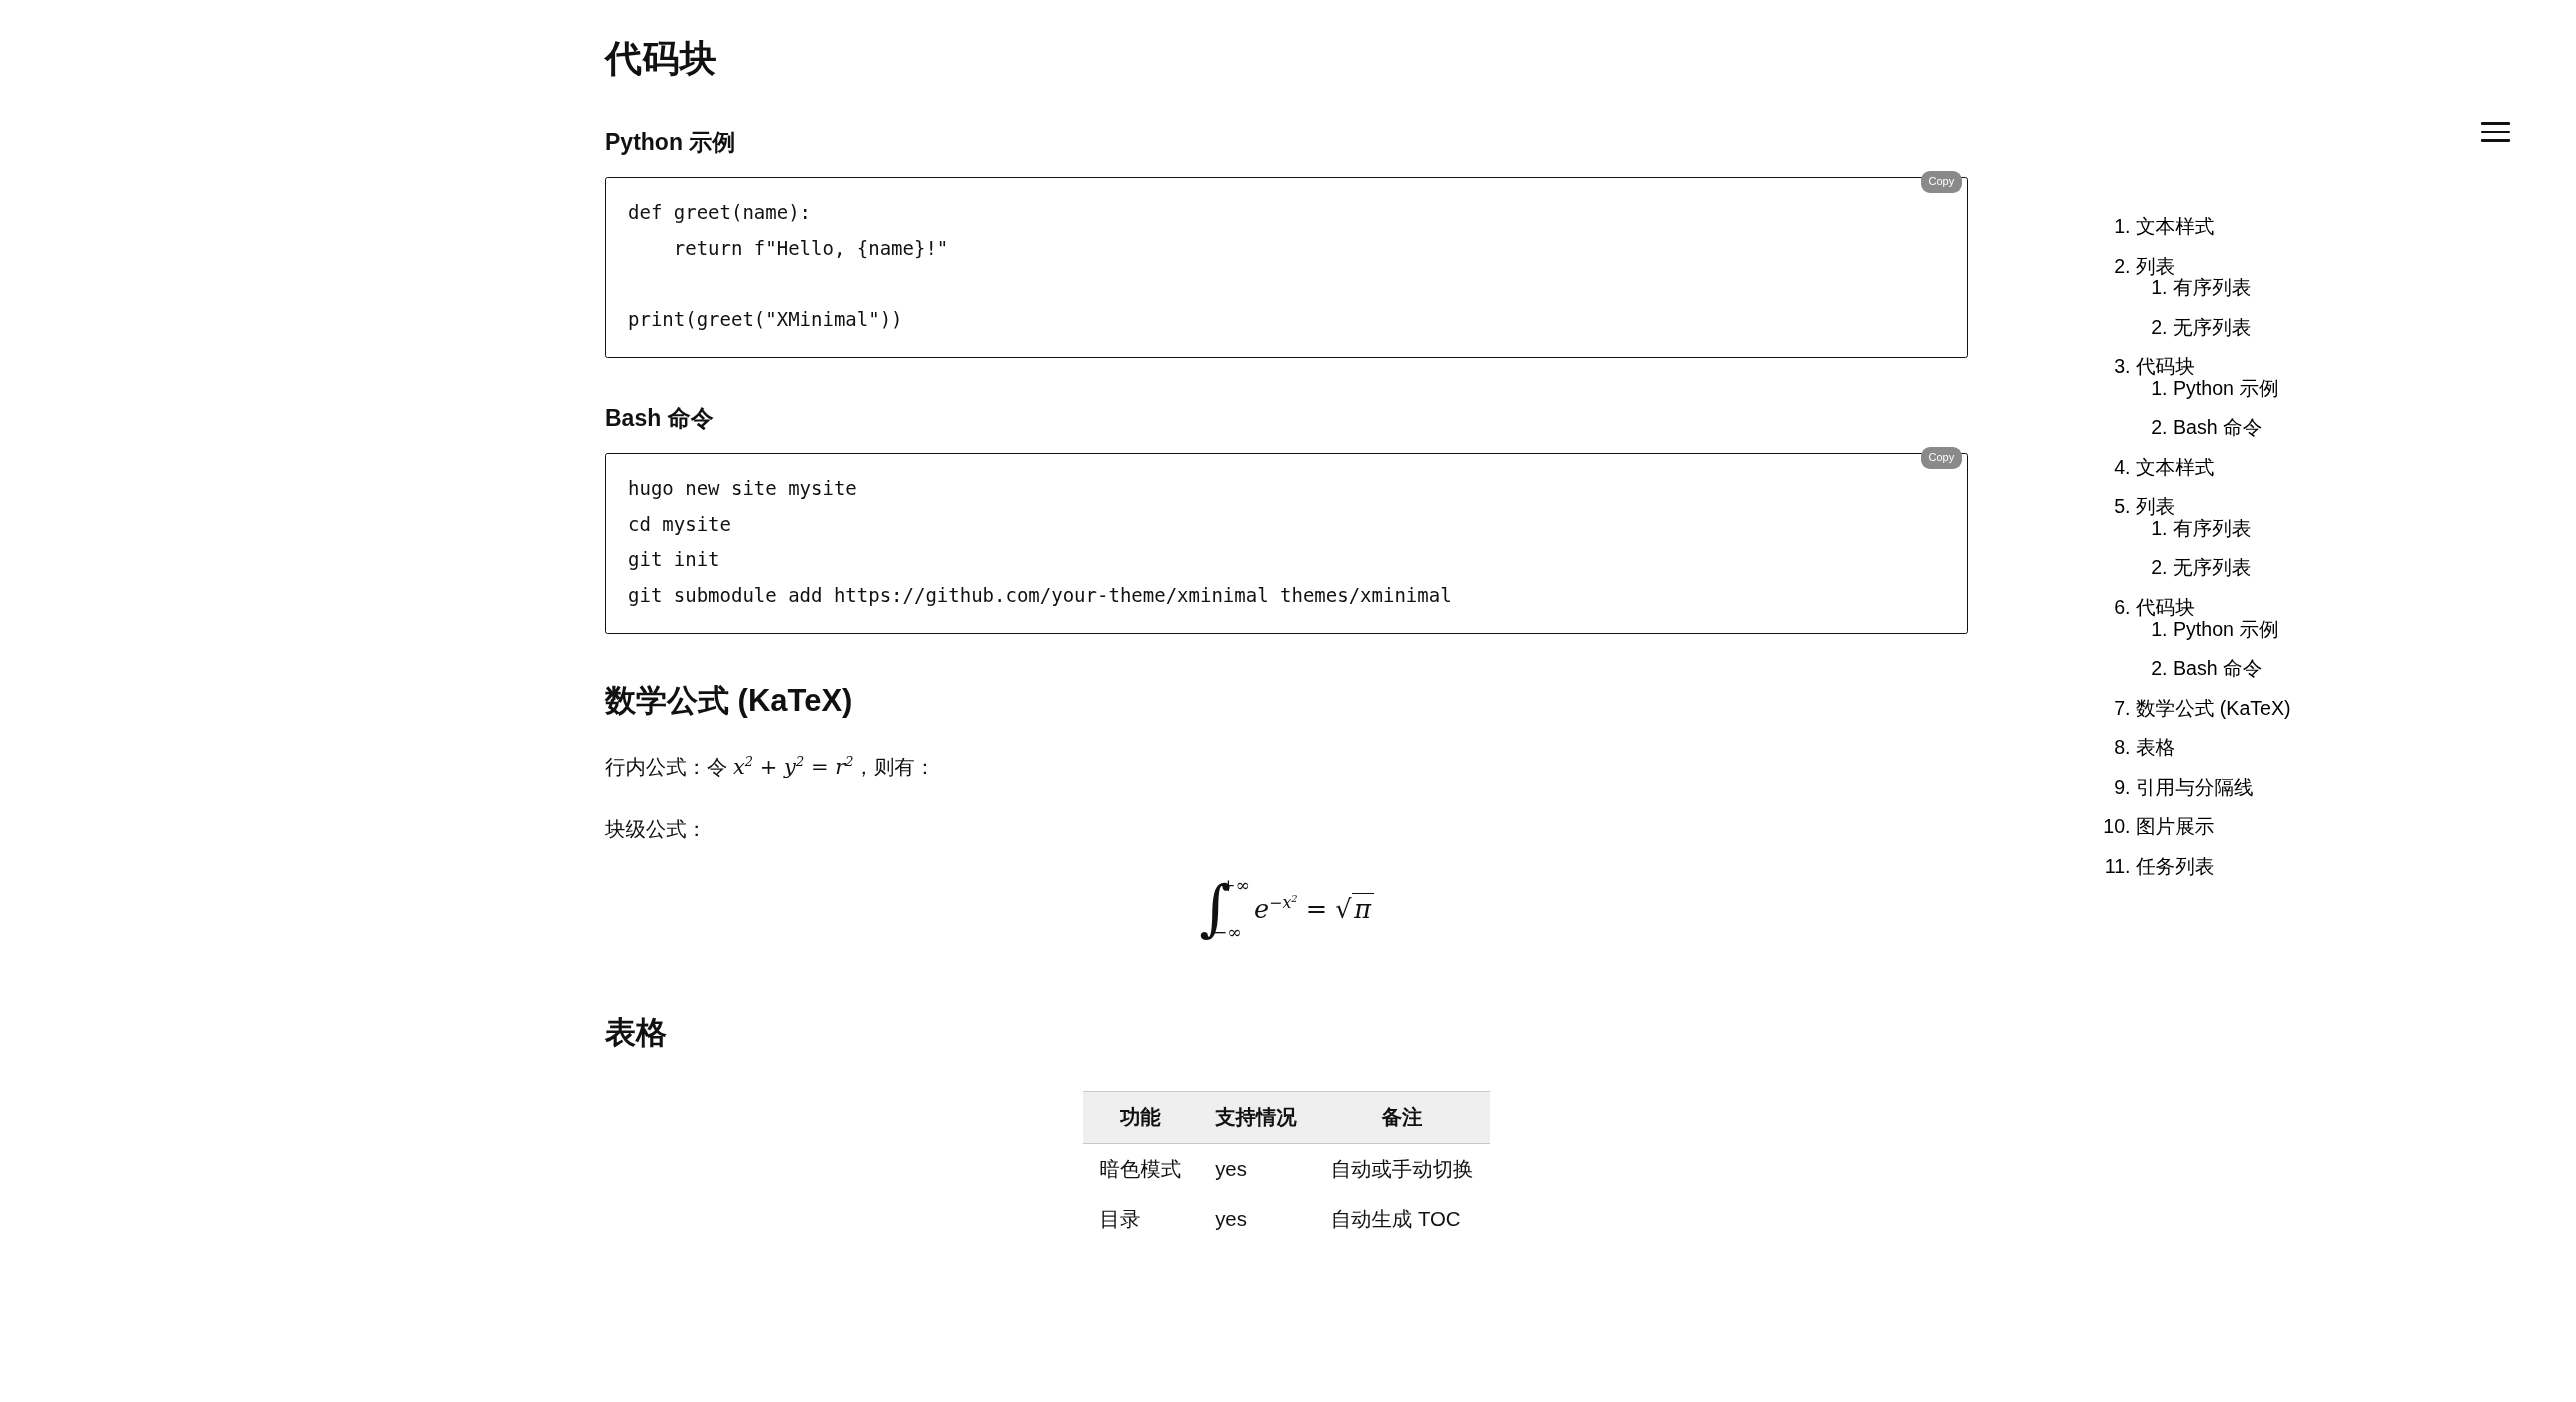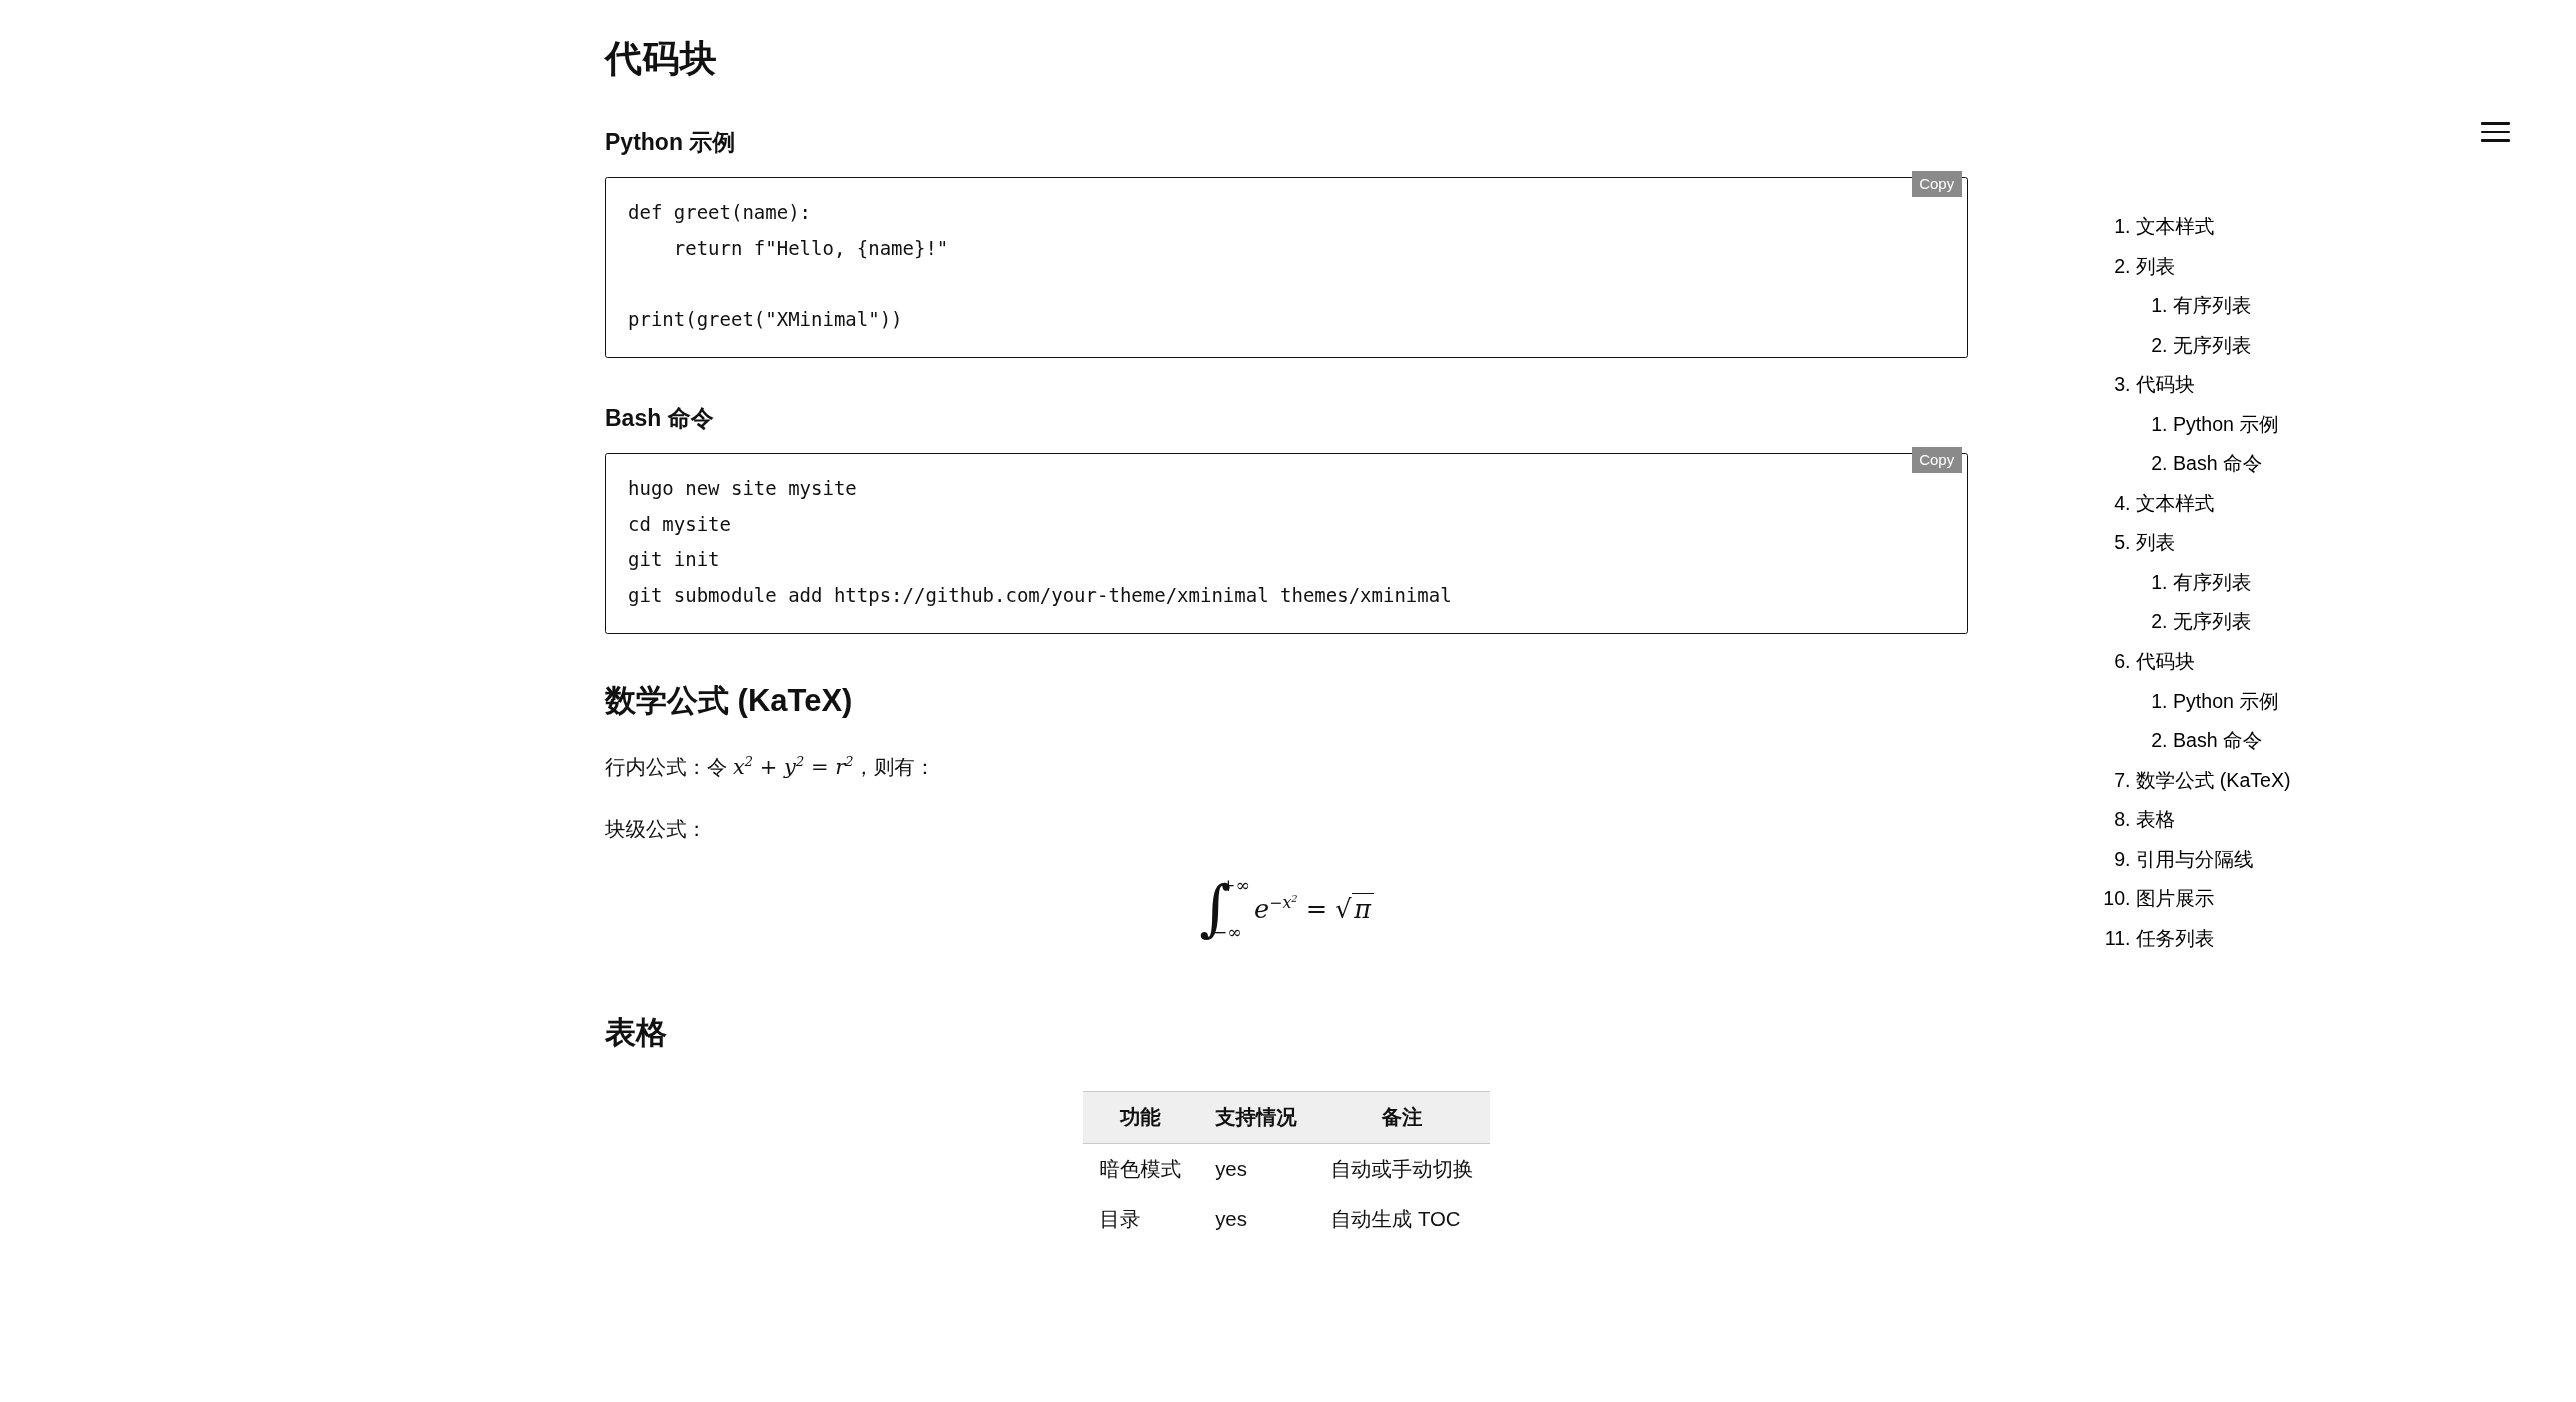--- a/index.html
+++ b/index.html
@@ -66,24 +66,24 @@
     line-height: 1.88;
     color: #111;
     white-space: pre;
   }
   .copy-btn {
     position: absolute;
     top: -6.8px;
     right: 5.1px;
     background: #8a8a8a;
     color: #ffffff;
-    font-size: 15px;
+    font-size: 11px;
     line-height: 1;
     padding: 5.1px 7.7px 6px 7.7px;
-    border-radius: 0;
+    border-radius: 9px;
     font-family: "Liberation Sans", sans-serif;
     cursor: pointer;
     user-select: none;
   }
 
   
   p.para {
     font-size: 20.4px;
     margin: 31px 0 0 0;
     line-height: 1.5;
@@ -182,21 +182,20 @@
     list-style-position: outside;
     margin: 0;
     padding-left: 36px;
   }
   .toc > ol { padding-left: 32px; }
   .toc li {
     margin: 0 0 18px 0;
     line-height: 1.1;
   }
   .toc ol ol {
-    margin-top: 18px;
     padding-left: 37px;
   }
   .toc ol ol li { margin-bottom: 18px; }
   .toc ol ol li:last-child { margin-bottom: 0; }
   .toc li > span { cursor: pointer; }
 
   
   .menu-btn {
     position: absolute;
     left: 2481px;

